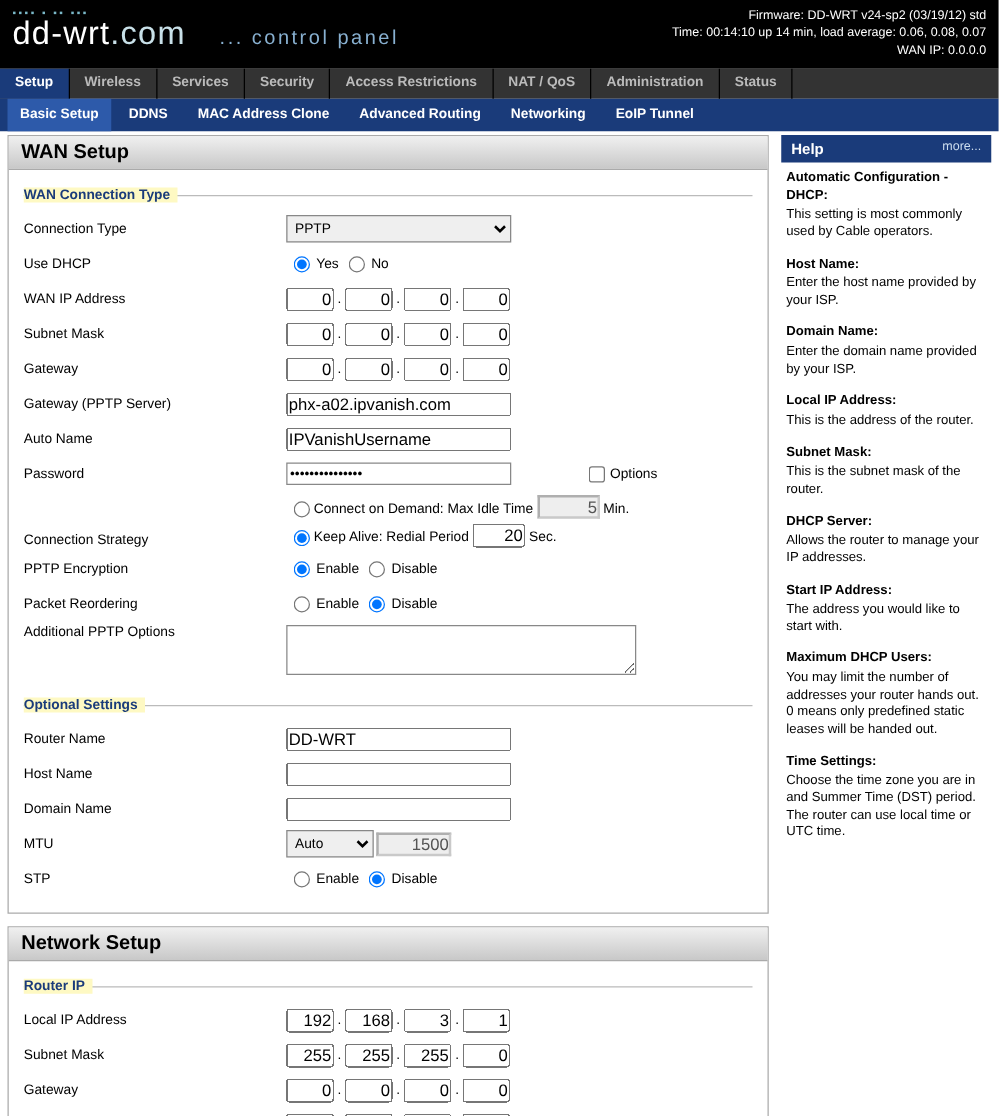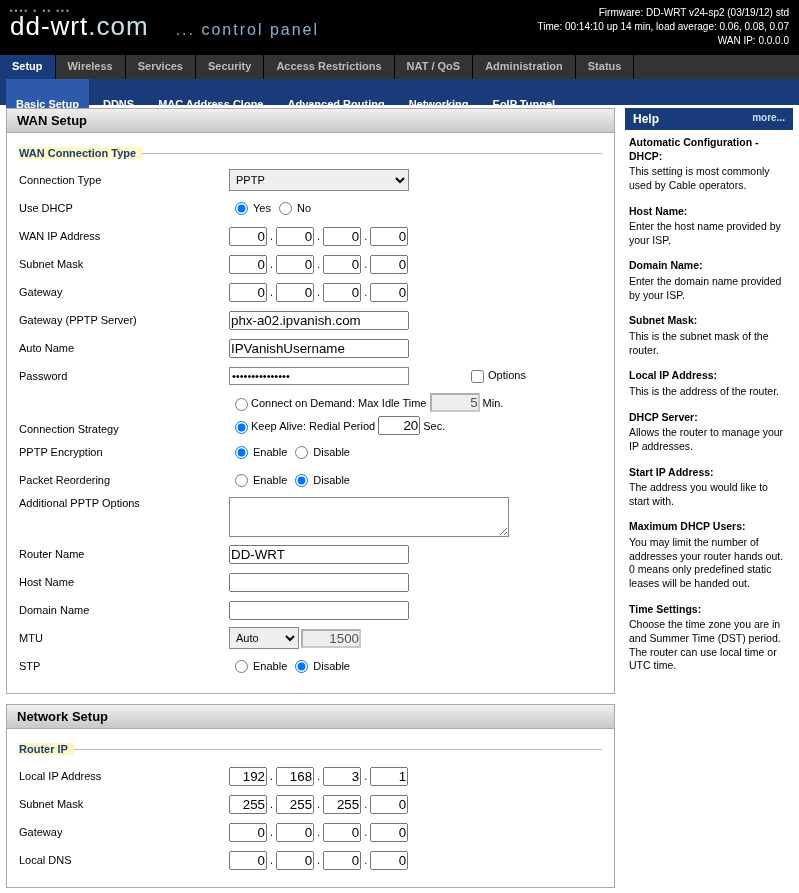--- a/index.html
+++ b/index.html
@@ -8,45 +8,45 @@
 .logo{font-family:Arial;color:#c8e0e8}
 .logo-big{font-size:26px;letter-spacing:1px;font-weight:300}
 .logo-big b{color:#fff;font-weight:normal}
 .logo-dots{font-size:8px;letter-spacing:2px;color:#7ab8c8;display:block;margin-bottom:-4px}
 .logo-cp{font-size:16px;color:#88b0d0;margin-left:24px;letter-spacing:2px;font-family:Arial}
 .hinfo{text-align:right;font-size:10px;line-height:1.4}
 .tabs1{background:#333;height:24px;display:flex}
 .tabs1 a{display:inline-block;padding:5px 12px;color:#bbb;font-size:11px;text-decoration:none;font-weight:bold;border-right:1px solid #000}
 .tabs1 a.active{background:#1a3b7a;color:#fff}
 .tabs2{background:#1a3b7a;height:26px;display:flex;padding-left:4px}
-.tabs2 a{display:inline-block;padding:19px 10px;color:#fff;font-size:11px;text-decoration:none;font-weight:bold;margin:0 2px}
+.tabs2 a{display:inline-block;padding:6px 10px;color:#fff;font-size:11px;text-decoration:none;font-weight:bold;margin:0 2px}
 .tabs2 a.active{background:#2d5aaa}
 .content{display:flex;padding:3px 6px 6px 6px;gap:10px}
 .main{flex:1}
 .panel{border:1px solid #aaa;margin-bottom:10px}
-.panel-hd{background:linear-gradient(#f0f0f0,#c8c8c8);padding:4px 10px;font-weight:bold;border-bottom:1px solid #aaa;font-size:13px}
+.panel-hd{background:linear-gradient(#f0f0f0,#c8c8c8);padding:4px 10px;font-weight:bold;border-bottom:1px solid #aaa;font-size:16px}
 .panel-bd{padding:10px 12px}
 .fieldset-title{color:#1a3b7a;font-weight:bold;font-size:11px;margin:4px 0 10px 0;position:relative}
 .fieldset-title::after{content:"";position:absolute;left:0;right:0;top:50%;border-top:1px solid #bbb;z-index:0}
 .fieldset-title span{background:#fef9c3;padding-right:6px;position:relative;z-index:1}
 .row{display:flex;align-items:center;margin-bottom:6px;min-height:22px}
 .row label.lbl{width:210px;font-size:11px}
 .row .ctrl{flex:1;font-size:11px;display:flex;align-items:center;gap:2px}
 input[type=text],input[type=password],select,textarea{font-size:11px;font-family:inherit;padding:2px;border:1px solid #888}
 select{min-width:180px;height:22px}
 .oct{width:38px;text-align:right}
 .sep{margin:0 1px}
 .wide{width:180px}
 input[type=radio]{margin:0 3px 0 6px;vertical-align:middle}
 input[type=checkbox]{margin-right:4px;vertical-align:middle}
 textarea{width:280px;height:40px}
 .numfield{width:50px;text-align:right;background:#eee}
 .side{width:168px}
 .help-hd{background:#1a3b7a;color:#fff;padding:4px 8px;font-weight:bold;display:flex;justify-content:space-between;font-size:12px}
-.help-hd a{color:#cde;font-size:10px;text-decoration:none;font-weight:bold}
+.help-hd a{color:#cde;font-size:10px;text-decoration:none;font-weight:normal}
 .help-bd{padding:6px 4px}
 .help-item{margin-bottom:12px;font-size:10.5px;line-height:1.3}
 .help-item b{display:block;margin-bottom:2px}
 .subrow{margin-left:0}
 </style>
 </head>
 <body>
 
 <div class="header">
   <div class="logo">
@@ -197,20 +197,21 @@
             </div>
           </div>
 
     <div class="row" style="align-items:flex-start">
             <label class="lbl">Additional PPTP Options</label>
       <div class="ctrl">
               <textarea style=""></textarea>
             </div>
           </div>
 
+    <div class="fieldset-title" style="margin-top:18px"><span>Optional Settings</span></div>
 
     <div class="row">
             <label class="lbl">Router Name</label>
       <div class="ctrl">
               <input class="wide" value="DD-WRT" style="">
             </div>
           </div>
 
     <div class="row">
             <label class="lbl">Host Name</label>
@@ -309,22 +310,22 @@
 
 <div class="side">
   <div class="help-hd">
     <span>Help</span>
     <a>more...</a>
   </div>
   <div class="help-bd" id="help-body">
         <div class="help-item"><b>Automatic Configuration - DHCP:</b>This setting is most commonly used by Cable operators.</div>
         <div class="help-item"><b>Host Name:</b>Enter the host name provided by your ISP.</div>
         <div class="help-item"><b>Domain Name:</b>Enter the domain name provided by your ISP.</div>
+        <div class="help-item"><b>Local IP Address:</b>This is the address of the router.</div>
         <div class="help-item"><b>Subnet Mask:</b>This is the subnet mask of the router.</div>
-        <div class="help-item"><b>Local IP Address:</b>This is the address of the router.</div>
         <div class="help-item"><b>DHCP Server:</b>Allows the router to manage your IP addresses.</div>
         <div class="help-item"><b>Start IP Address:</b>The address you would like to start with.</div>
         <div class="help-item"><b>Maximum DHCP Users:</b>You may limit the number of addresses your router hands out. 0 means only predefined static leases will be handed out.</div>
         <div class="help-item"><b>Time Settings:</b>Choose the time zone you are in and Summer Time (DST) period. The router can use local time or UTC time.</div>
       </div>
 </div>
 
 </div>
 
 </body></html>

